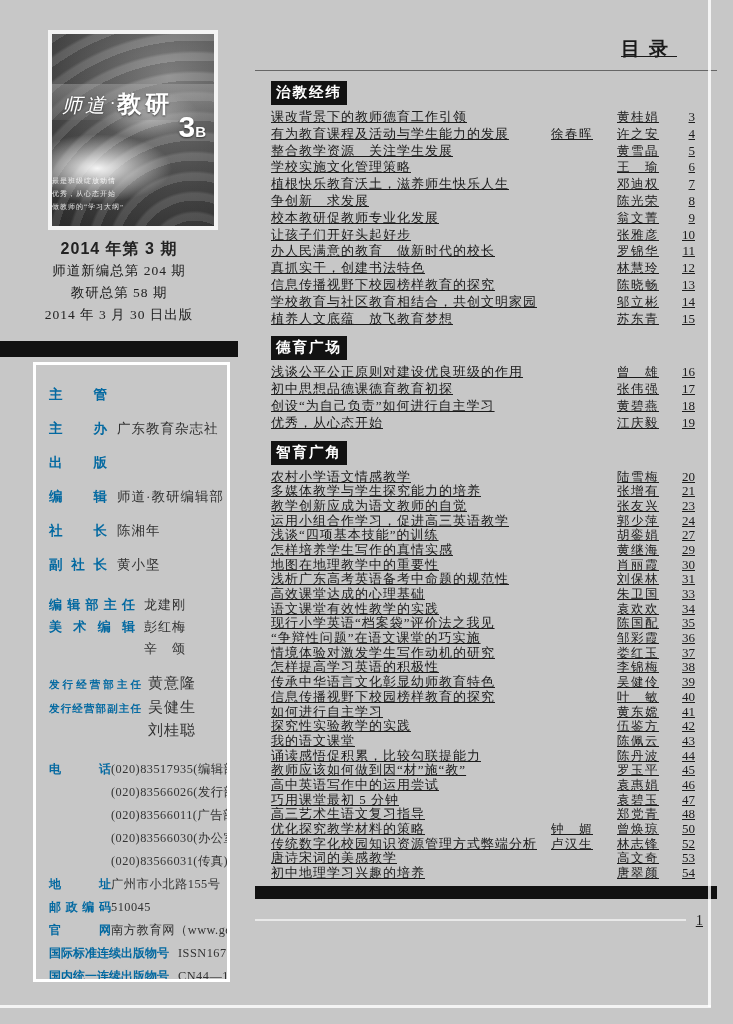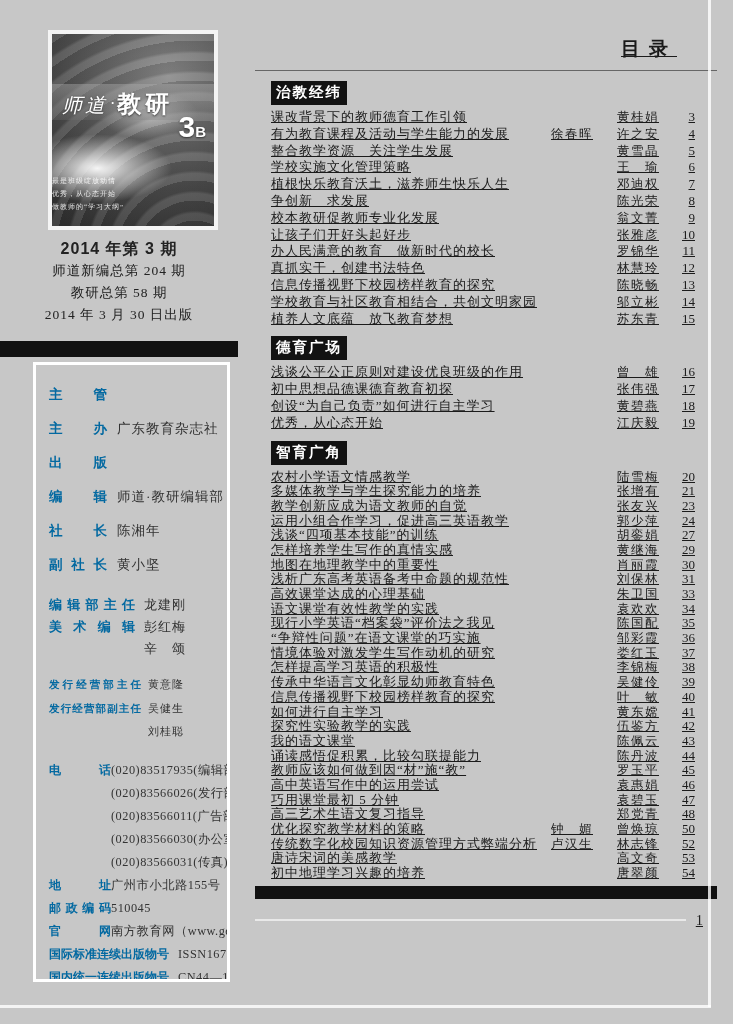--- a/index.html
+++ b/index.html
@@ -43,21 +43,21 @@
   .g1 .mh-row{line-height:33px;}
   .g1 .mh-label{width:58px;font-size:13.5px;margin-right:10px;}
   .g1 .mh-value{font-size:13.5px;}
   .g2{margin-top:12px;}
   .g2 .mh-row{line-height:21px;}
   .g2 .mh-label{width:86px;font-size:13px;margin-right:9px;}
   .g2 .mh-value{font-size:13px;}
   .g3{margin-top:13px;}
   .g3 .mh-row{line-height:21.5px;}
   .g3 .mh-label{width:92px;font-size:10.5px;margin-right:7px;}
-  .g3 .mh-value{font-size:11px;}
+  .g3 .mh-value{font-size:15px;}
   .g4{margin-top:15px;}
   .g4 .mh-row{line-height:21px;}
   .g4 .mh-label{width:62px;font-size:12px;font-weight:600;}
   .g4 .mh-label.long{width:auto;text-align-last:auto;margin-right:9px;}
   .g4 .mh-value{font-size:12.3px;letter-spacing:0.5px;}
 
   
   .main{position:absolute;left:255px;top:0;width:462px;text-decoration:underline;}
   .toc-header{margin-top:36px;text-align:right;padding-right:40px;
               font-family:"Liberation Sans","DejaVu Sans",sans-serif;font-weight:bold;

